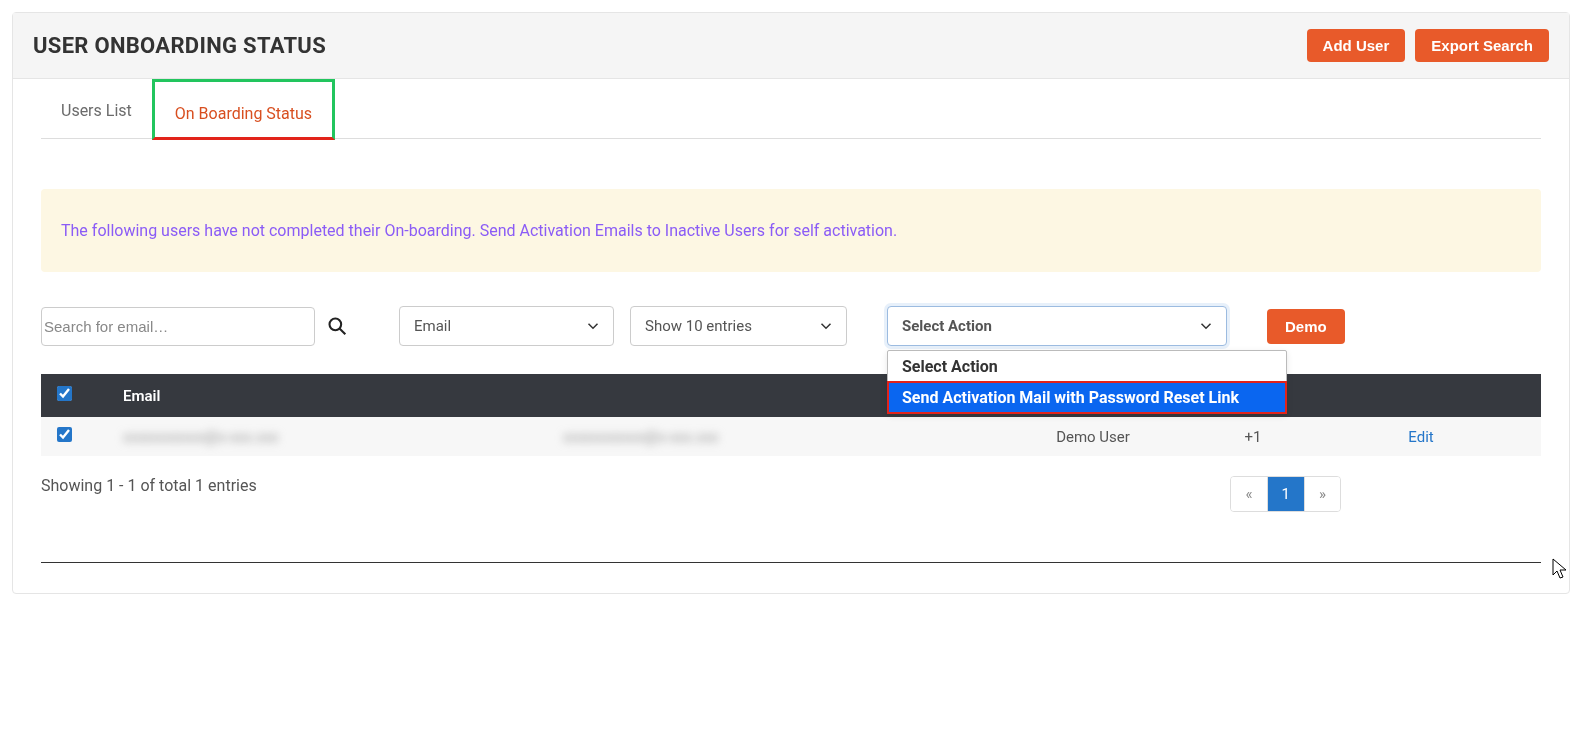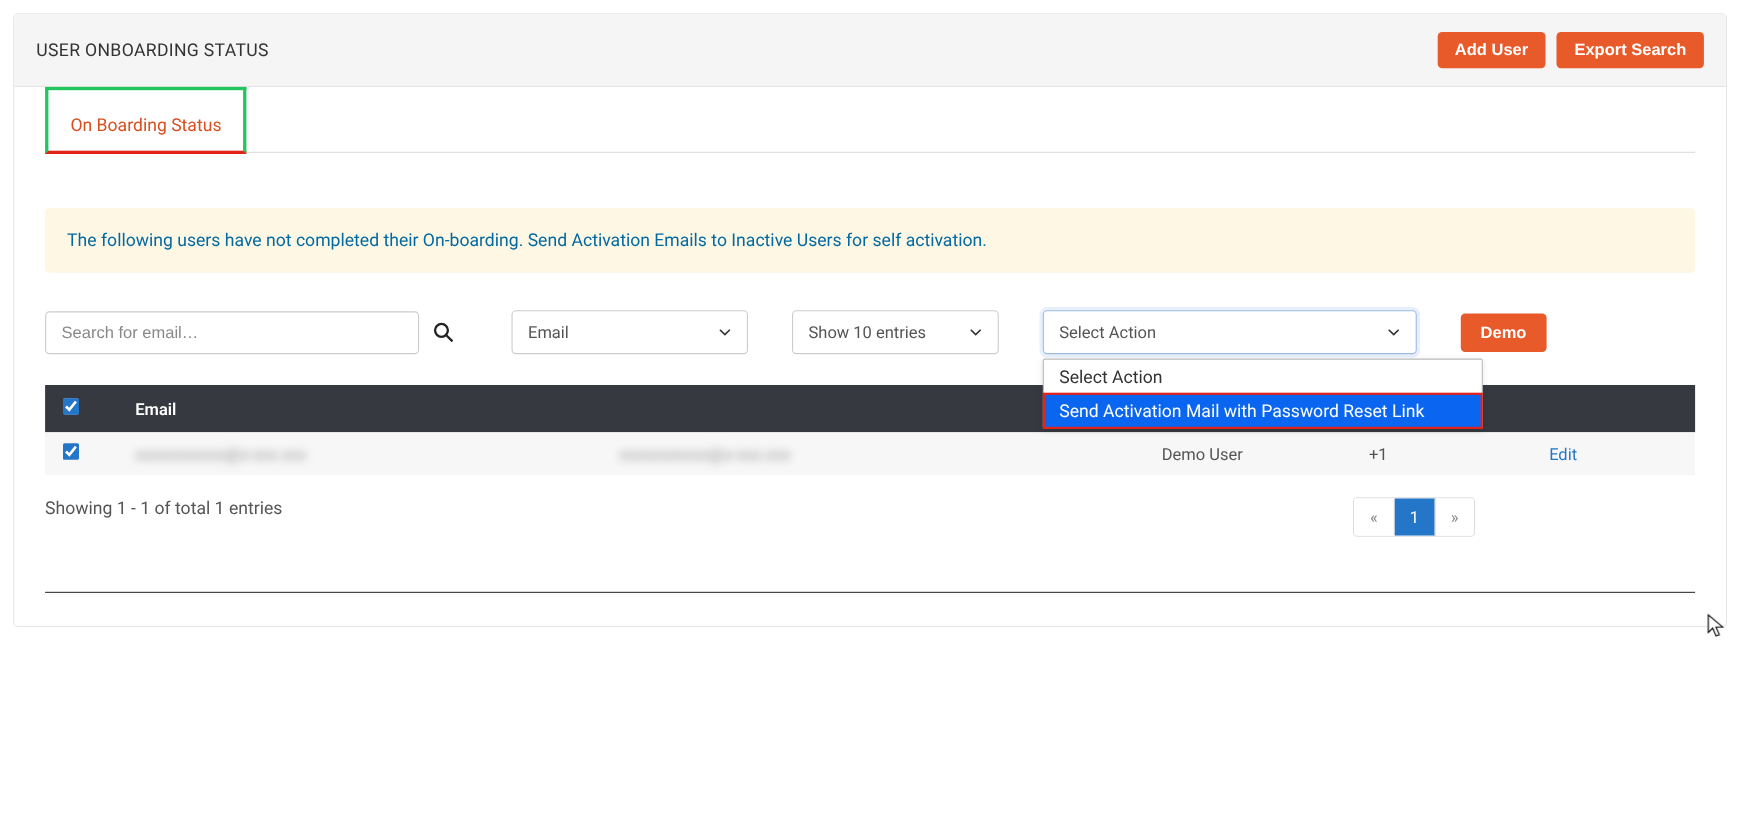--- a/index.html
+++ b/index.html
@@ -18,22 +18,22 @@
   }
   .card-header {
     background: #f5f5f5;
     padding: 16px 20px;
     display: flex;
     justify-content: space-between;
     align-items: center;
     border-bottom: 1px solid #e5e5e5;
   }
   .page-title {
-    font-size: 16px;
-    font-weight: 400;
+    font-size: 22px;
+    font-weight: 700;
     color: #333;
     letter-spacing: 0.3px;
   }
   .btn {
     display: inline-block;
     padding: 8px 16px;
     border-radius: 4px;
     border: none;
     font-size: 15px;
     cursor: pointer;
@@ -77,60 +77,61 @@
     display:flex;
     align-items:center;
     gap: 14px;
     cursor:pointer;
     font-size: 16px;
   }
   .status-dropdown svg { width:14px; height:14px; fill:#2476c9; }
   .info-banner {
     background: #fdf7e3;
     border-radius: 4px;
-    padding: 20px 20px;
-    color: #0369a1;
+    padding: 32px 20px;
+    color: #8b5cf6;
     font-size: 16px;
     margin-bottom: 34px;
   }
   .controls-row {
     display:flex;
     align-items:center;
     gap: 16px;
     margin-bottom: 28px;
     position: relative;
   }
   .search-wrap { display:flex; align-items:center; gap:12px; }
   .input-text {
     border:1px solid #ccc;
     border-radius:4px;
-    padding:10px 14px;
-    font-size:15px;
-    width: 340px;
+    padding:10px 2px;
+    font-size:15px;
+    width: 274px;
     color:#555;
   }
   .input-text::placeholder { color:#888; }
   .search-icon { width:20px; height:20px; cursor:pointer; }
   .select {
     border:1px solid #ccc;
     border-radius:4px;
     padding:10px 14px;
     font-size:15px;
     background:#fff;
     cursor:pointer;
     color:#555;
     display:flex;
     align-items:center;
     justify-content:space-between;
   }
   .select-email { width: 215px; margin-left: 36px; }
-  .select-entries { width: 188px; margin-left: 24px; }
+  .select-entries { width: 217px; }
   .select-action-wrap {
     position: relative;
     margin-left: 24px;
+    font-weight: bold;
   }
   .select-action {
     width: 340px;
     border:1px solid #9cbbe0;
     border-radius:4px;
     padding:10px 14px;
     font-size:15px;
     background:#fff;
     color:#555;
     display:flex;
@@ -250,20 +251,21 @@
     <div class="header-actions">
       <button class="btn btn-orange">Add User</button>
       <button class="btn btn-orange">Export Search</button>
     </div>
   </div>
 
   <div class="card-body">
 
     <div class="tabs-row">
       <div class="tabs">
+        <div class="tab">Users List</div>
         <div class="tab active">On Boarding Status</div>
       </div>
     </div>
 
     <div class="info-banner">The following users have not completed their On-boarding. Send Activation Emails to Inactive Users for self activation.</div>
 
     <div class="controls-row">
       <div class="search-wrap">
         <input class="input-text" type="text" placeholder="Search for email…" style="">
         <svg class="search-icon" viewBox="0 0 24 24">

